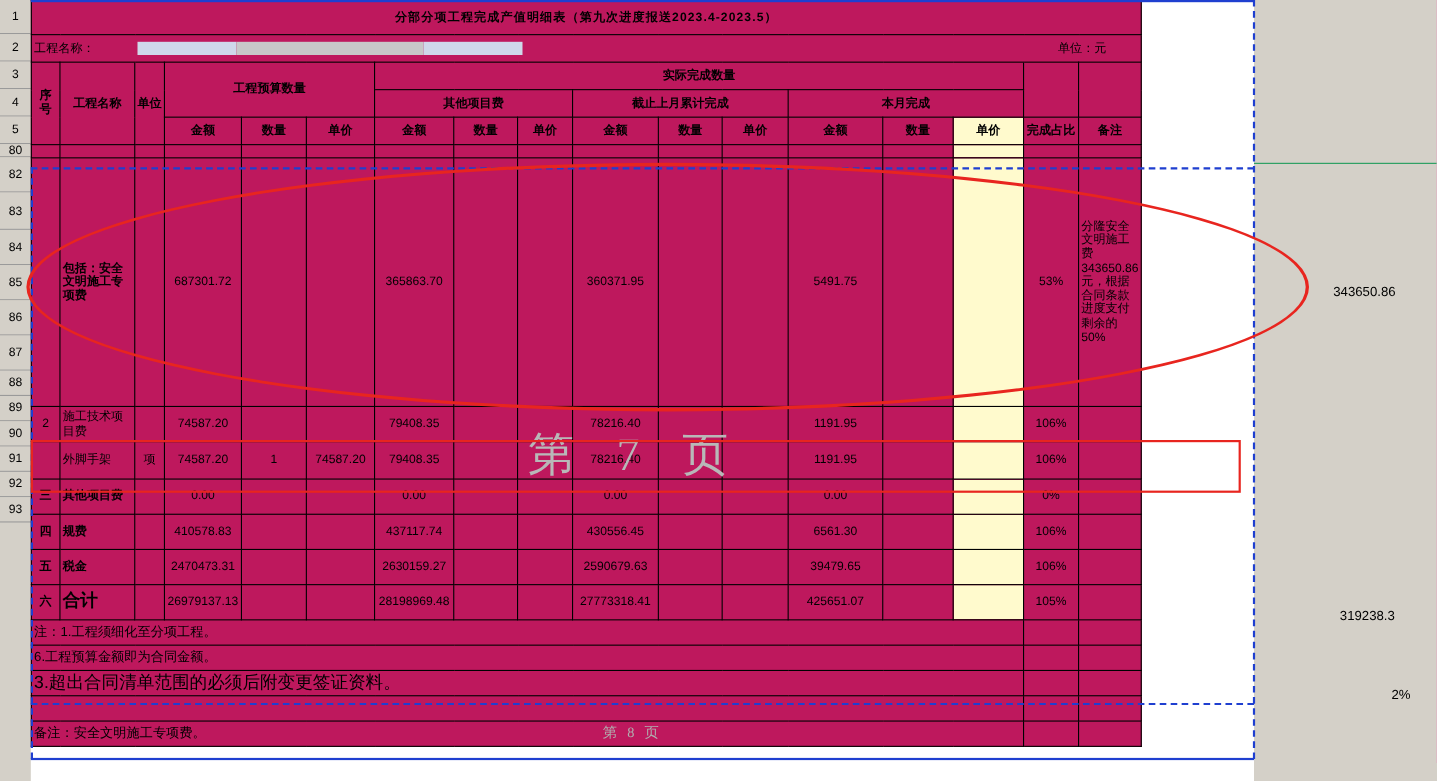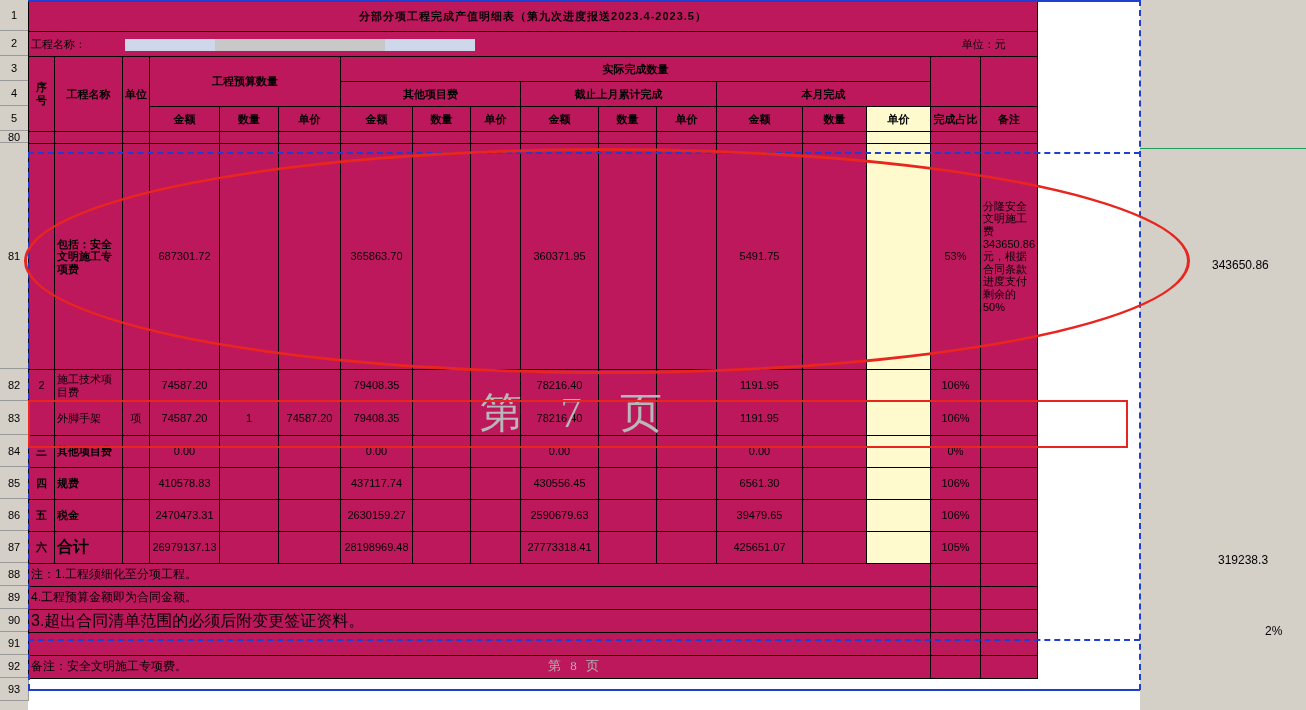--- a/index.html
+++ b/index.html
@@ -118,21 +118,20 @@
   <div class="grayfill" style="left:1140px;top:0;width:166px;height:710px;"></div>
   <div class="grayfill" style="left:0;top:0;width:28px;height:710px;"></div>
 
   <div class="gutter">
     <div class="rh" style="height:31px;">1</div>
     <div class="rh" style="height:25px;">2</div>
     <div class="rh" style="height:25px;">3</div>
     <div class="rh" style="height:25px;">4</div>
     <div class="rh" style="height:25px;">5</div>
     <div class="rh" style="height:12px;">80</div>
-    <div class="rh" style="height:226px;">81</div>
     <div class="rh" style="height:32px;">82</div>
     <div class="rh" style="height:34px;">83</div>
     <div class="rh" style="height:32px;">84</div>
     <div class="rh" style="height:32px;">85</div>
     <div class="rh" style="height:32px;">86</div>
     <div class="rh" style="height:32px;">87</div>
     <div class="rh" style="height:23px;">88</div>
     <div class="rh" style="height:23px;text-align:center;">89</div>
     <div class="rh" style="height:23px;">90</div>
     <div class="rh" style="height:23px;">91</div>
@@ -368,21 +367,21 @@
       <td class="c"></td>
     </tr>
 
     <tr style="height:23px;">
       <td colspan="15" class="l" style="font-size:12px;">注：1.工程须细化至分项工程。</td>
       <td></td>
       <td></td>
     </tr>
 
     <tr style="height:23px;">
-      <td colspan="15" class="l" style="font-size:12px;">    4.工程预算金额即为合同金额。</td>
+      <td colspan="15" class="l" style="font-size:12px;">    6.工程预算金额即为合同金额。</td>
       <td></td>
       <td></td>
     </tr>
 
     <tr style="height:23px;">
       <td colspan="15" class="l" style="font-size:16px;">    3.超出合同清单范围的必须后附变更签证资料。</td>
       <td></td>
       <td></td>
     </tr>
 

